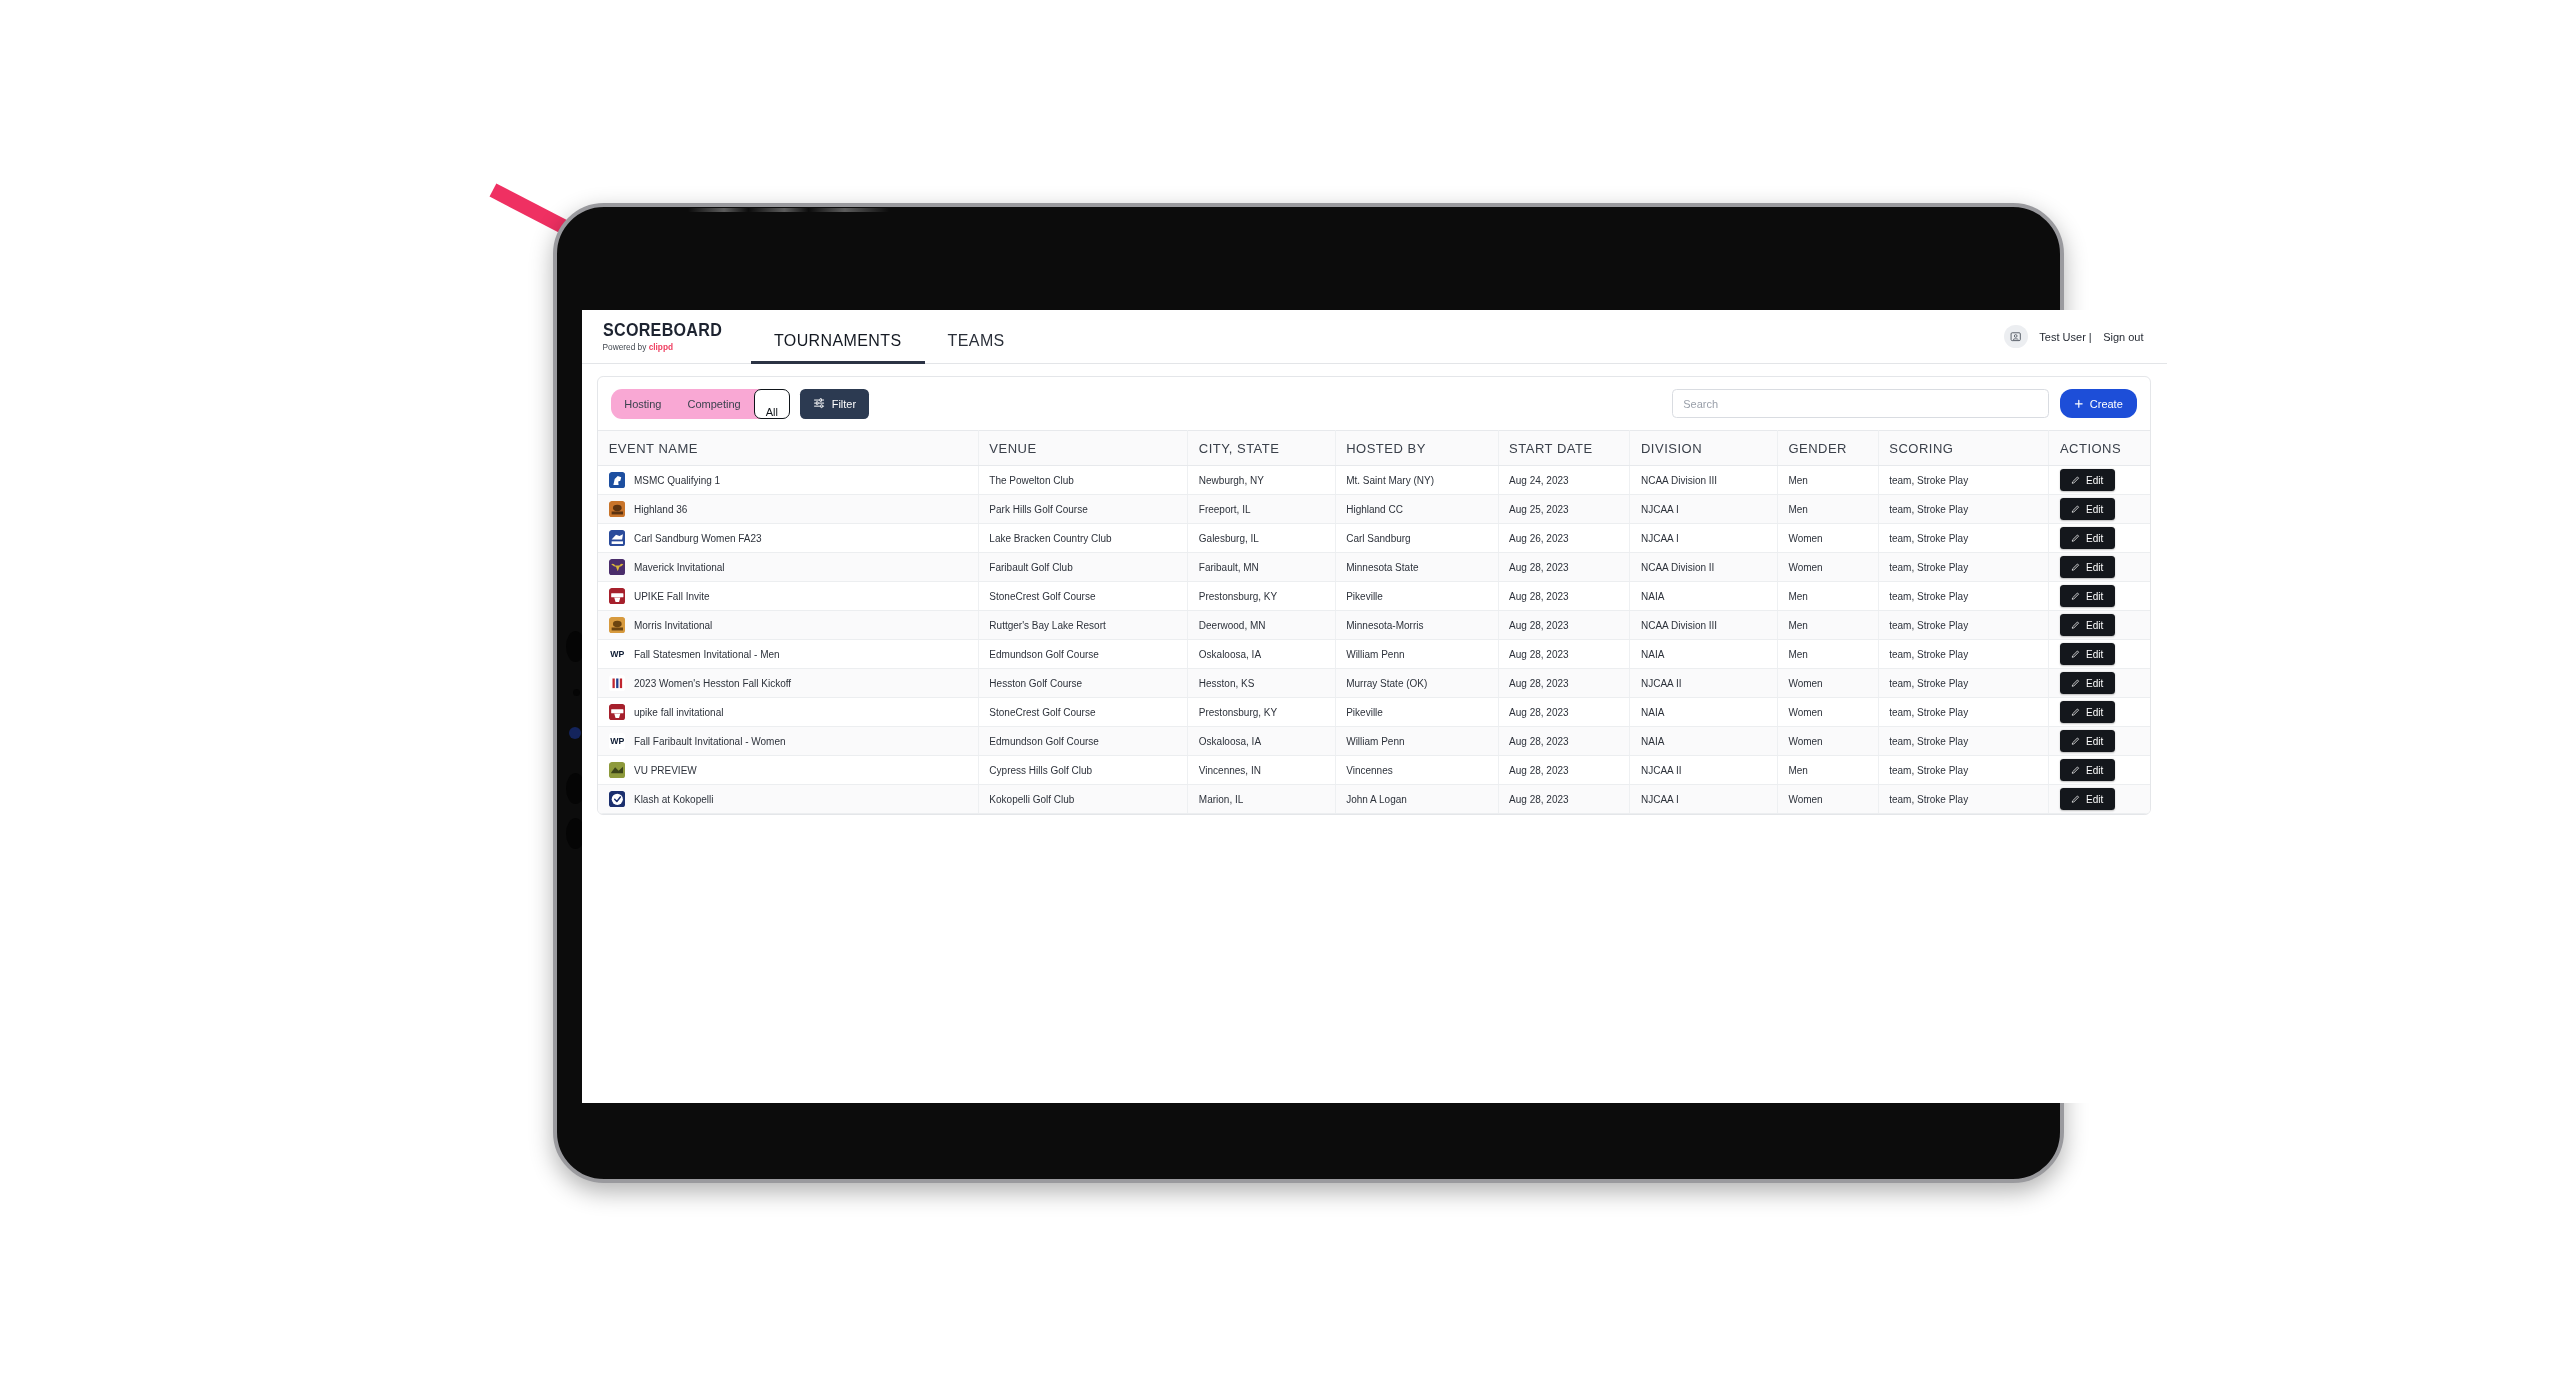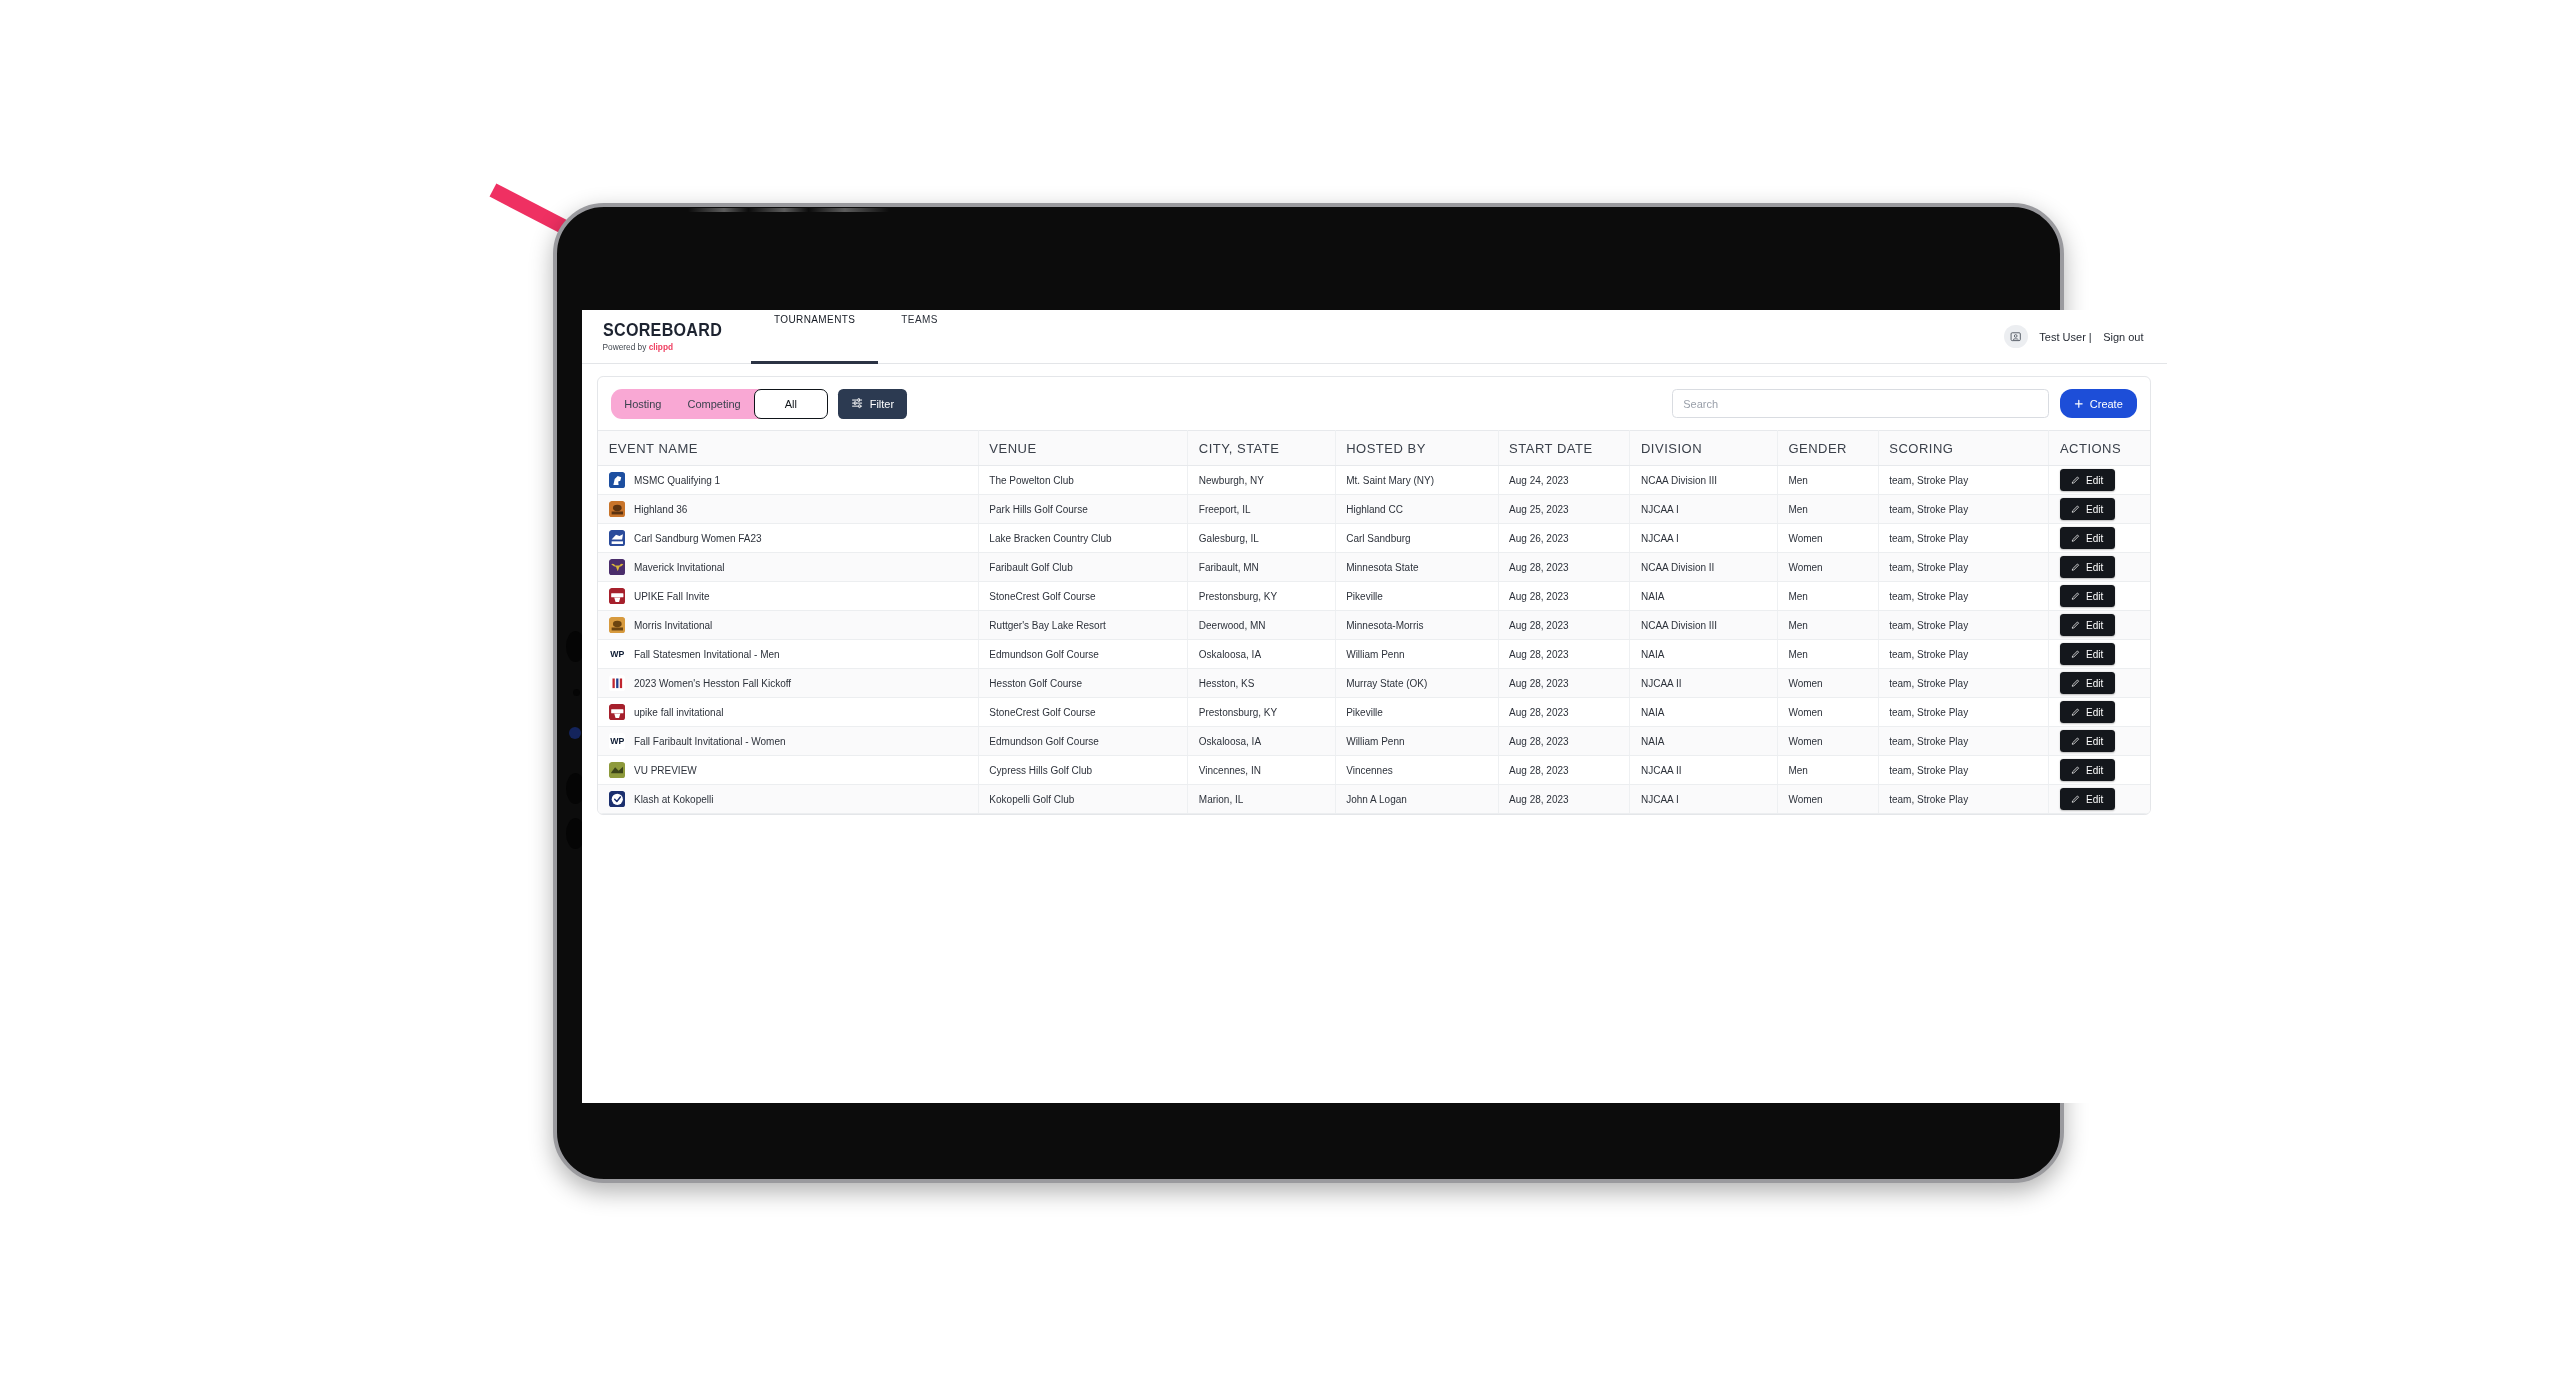--- a/index.html
+++ b/index.html
@@ -90,23 +90,23 @@
     letter-spacing: 0.3px; line-height: 1;
     transform: scaleX(0.92); transform-origin: left center;
   }
   .brand-sub {
     font-size: 8.3px; color: #41474f; margin-top: 3.5px; line-height: 1;
   }
   .brand-sub .clippd { color: #ef3e60; font-weight: bold; }
 
   .navtabs { display: flex; align-items: stretch; }
   .navtab {
-    display: flex; align-items: flex-start;
-    padding: 4px 23px;
-    font-size: 10px; color: #2a2f39;
+    display: flex; align-items: flex-end;
+    padding: 13px 23px;
+    font-size: 16px; color: #2a2f39;
     letter-spacing: 0.4px;
     cursor: pointer;
     position: relative;
   }
   .navtab.active { color: #141922; }
   .navtab.active::after {
     content: "";
     position: absolute; left: 0; right: 0; bottom: -0.9px;
     height: 2.6px; background: #2b3344;
   }
@@ -153,21 +153,22 @@
     padding: 0 13px; height: 30px;
     display: flex; align-items: center;
     cursor: pointer;
   }
   .seg.active {
     background: #ffffff;
     border: 1.4px solid #0f1419;
     border-radius: 7px;
     height: 30px;
     color: #0f1419;
-    padding: 0 30px;
+    padding: 0 11px;
+    align-items: flex-end;
   }
   .filter-btn {
     display: flex; align-items: center; gap: 7px;
     background: #2c3a51;
     color: #ffffff;
     font-size: 11px;
     height: 30px;
     padding: 0 13px;
     border-radius: 5.2px;
     cursor: pointer;

